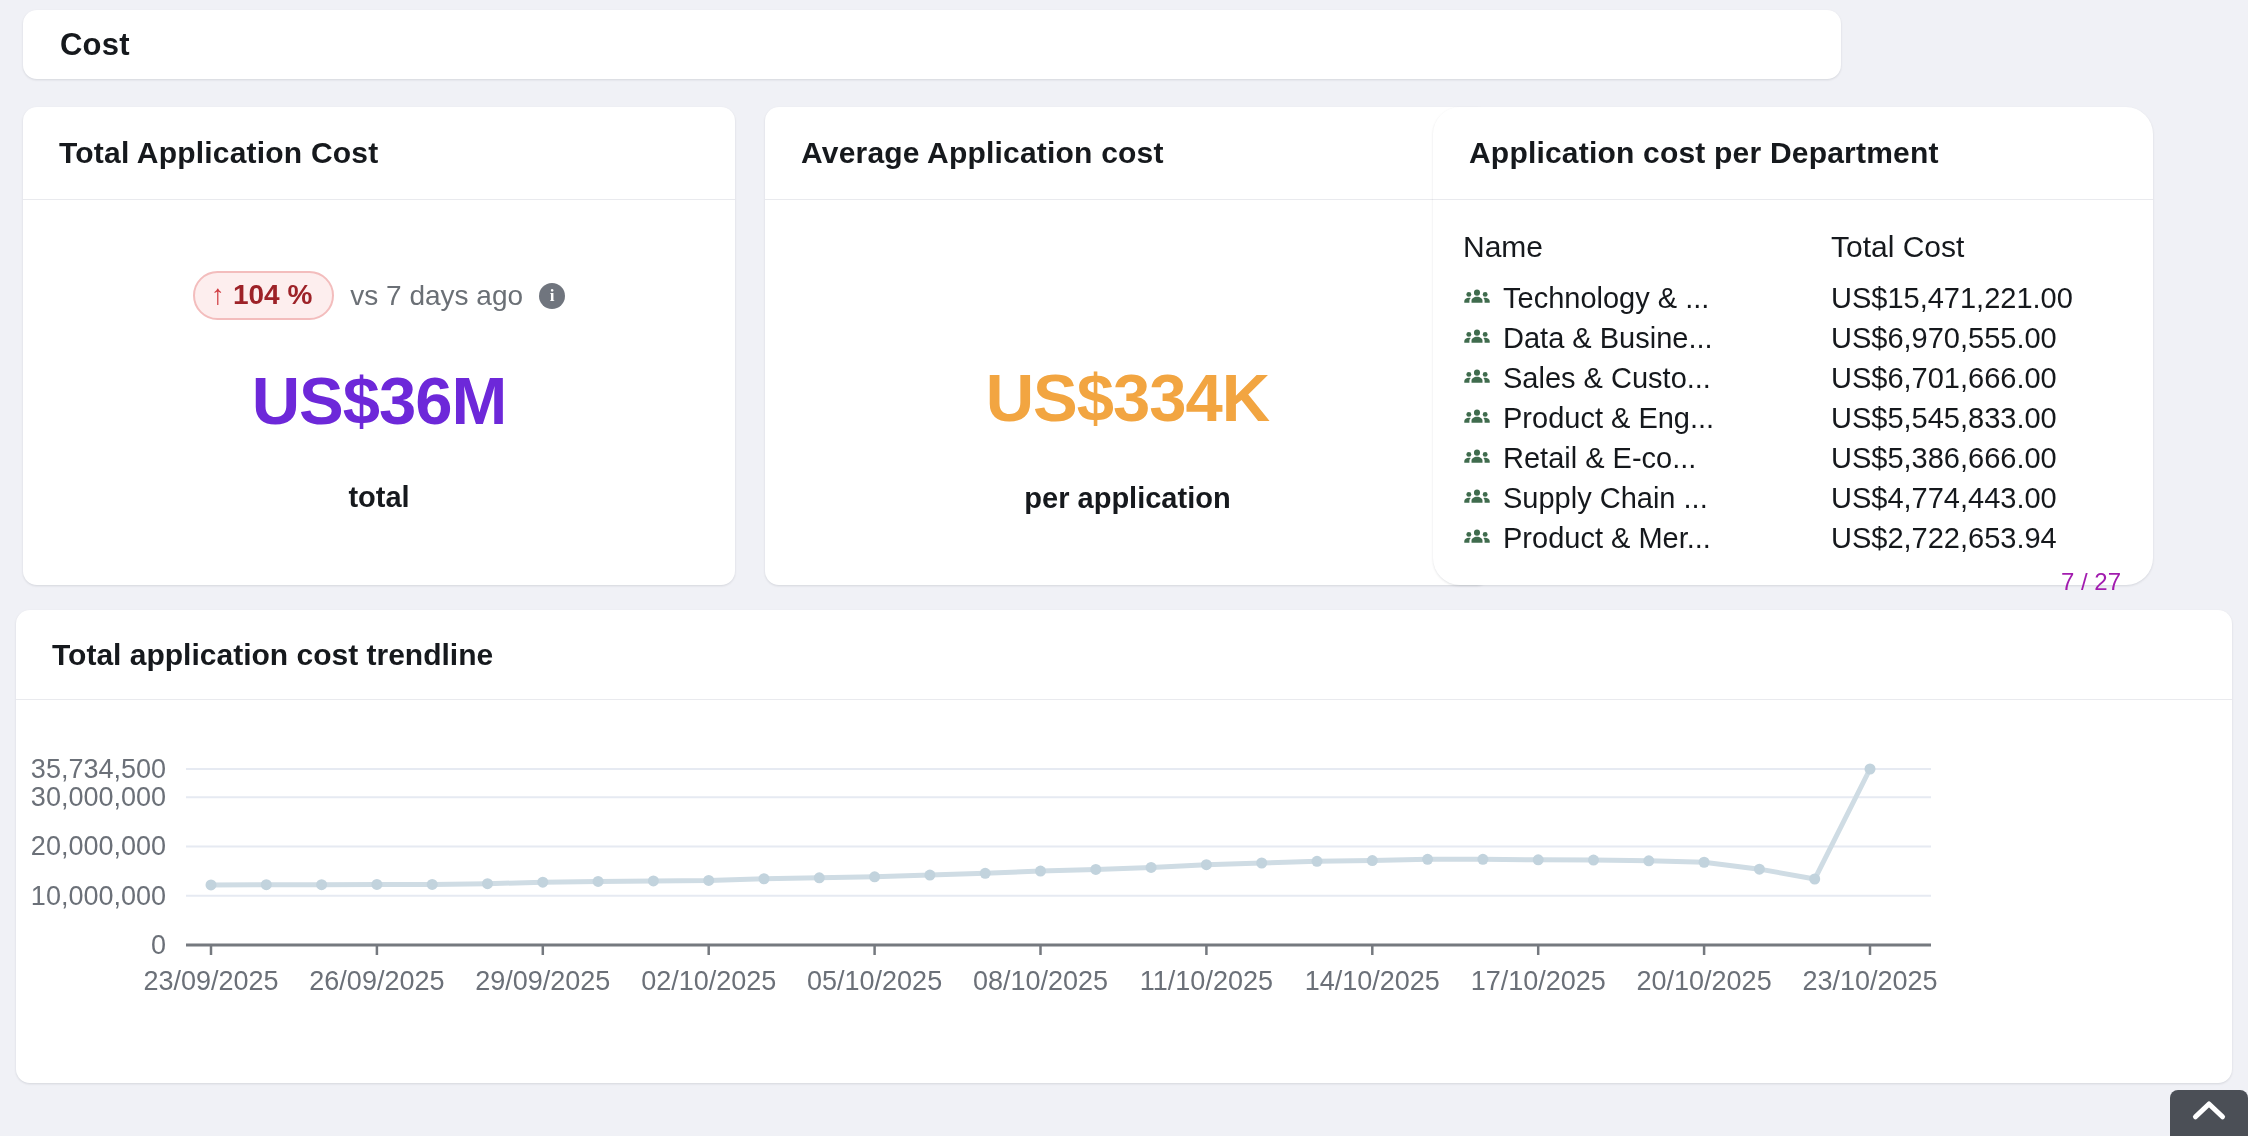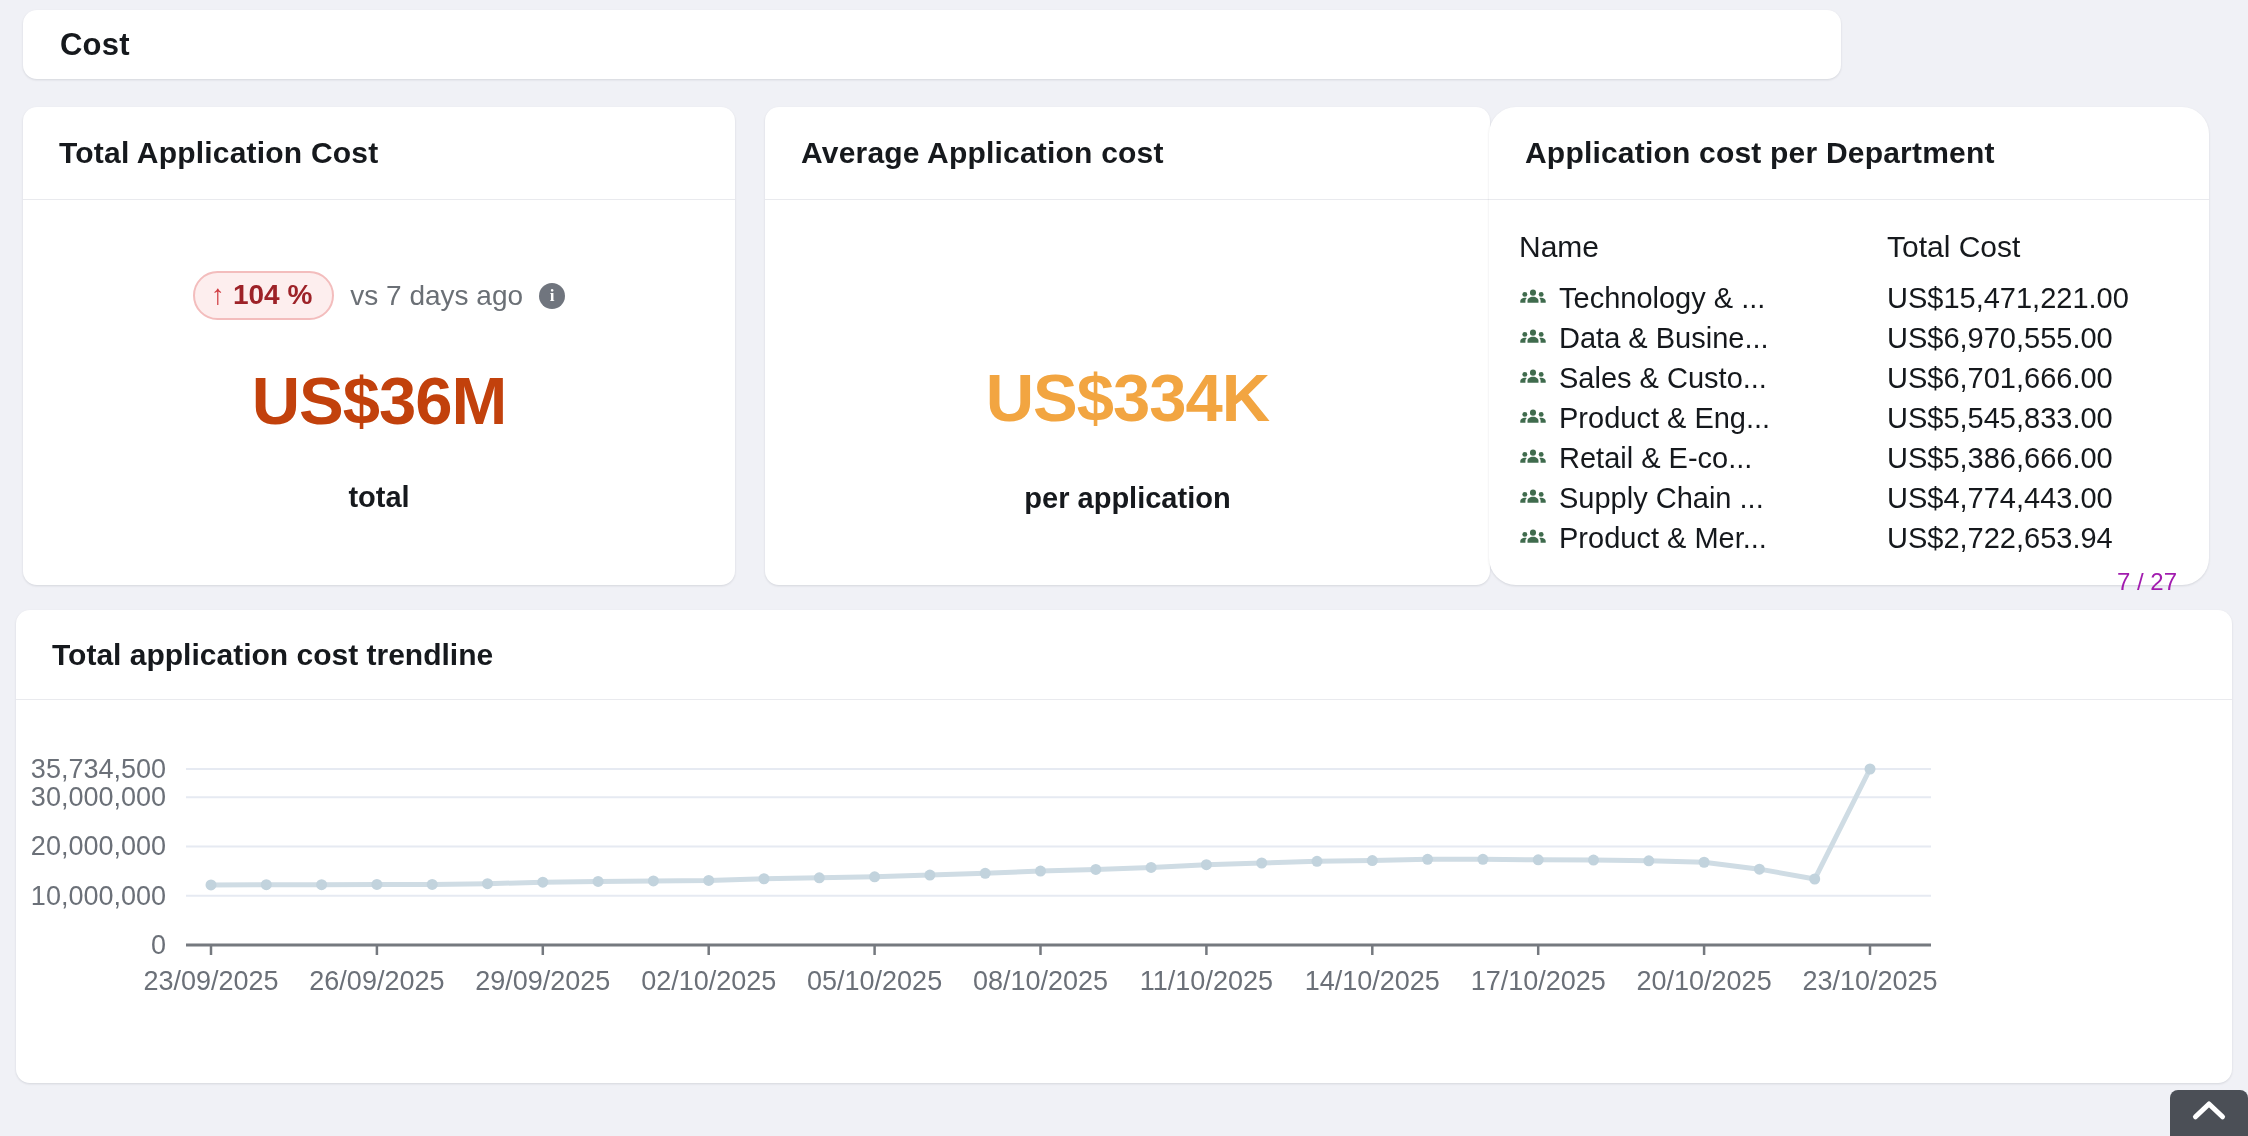--- a/index.html
+++ b/index.html
@@ -17,21 +17,21 @@
     box-shadow:0 1px 3px rgba(16,24,40,.07), 0 1px 2px rgba(16,24,40,.05);
     position:absolute;
   }
   
   .header-card { left:23px; top:10px; width:1818px; height:69px; display:flex; align-items:center; padding:0 37px; }
   .header-card h1 { font-size:31px; font-weight:700; letter-spacing:.2px; }
 
   
   .card-1 { left:23px;  top:107px; width:712px; height:478px; }
   .card-2 { left:765px; top:107px; width:725px; height:478px; }
-  .card-3 { left:1489px;top:107px; width:720px; height:478px;border-radius:27px; }
+  .card-3 { left:1433px;top:107px; width:720px; height:478px;border-radius:27px; }
 
   .card-title {
     height:93px; display:flex; align-items:center;
     padding:0 36px; border-bottom:1px solid #e9eaee;
     font-size:30px; font-weight:700; letter-spacing:.2px;
   }
   .metric-body {
     height:385px; display:flex; flex-direction:column;
     align-items:center; justify-content:center; gap:42px;
   }
@@ -93,21 +93,21 @@
   <div class="card-title">Total Application Cost</div>
   <div class="metric-body">
     <div class="badge-row">
       <span class="trend-badge">
         <span class="arrow">↑</span>
         <span>104 %</span>
       </span>
       <span class="vs-text">vs 7 days ago</span>
       <span class="info-icon">i</span>
     </div>
-    <div class="metric-value" style="color: #c2410c;">US$36M</div>
+    <div class="metric-value" style="color: #6d28d9;">US$36M</div>
     <div class="metric-label">total</div>
   </div>
 </div>
 
 <div class="card card-2">
   <div class="card-title">Average Application cost</div>
   <div class="metric-body pushed">
     <div class="metric-value" style="color: rgb(242, 165, 65);">US$334K</div>
     <div class="metric-label">per application</div>
   </div>

